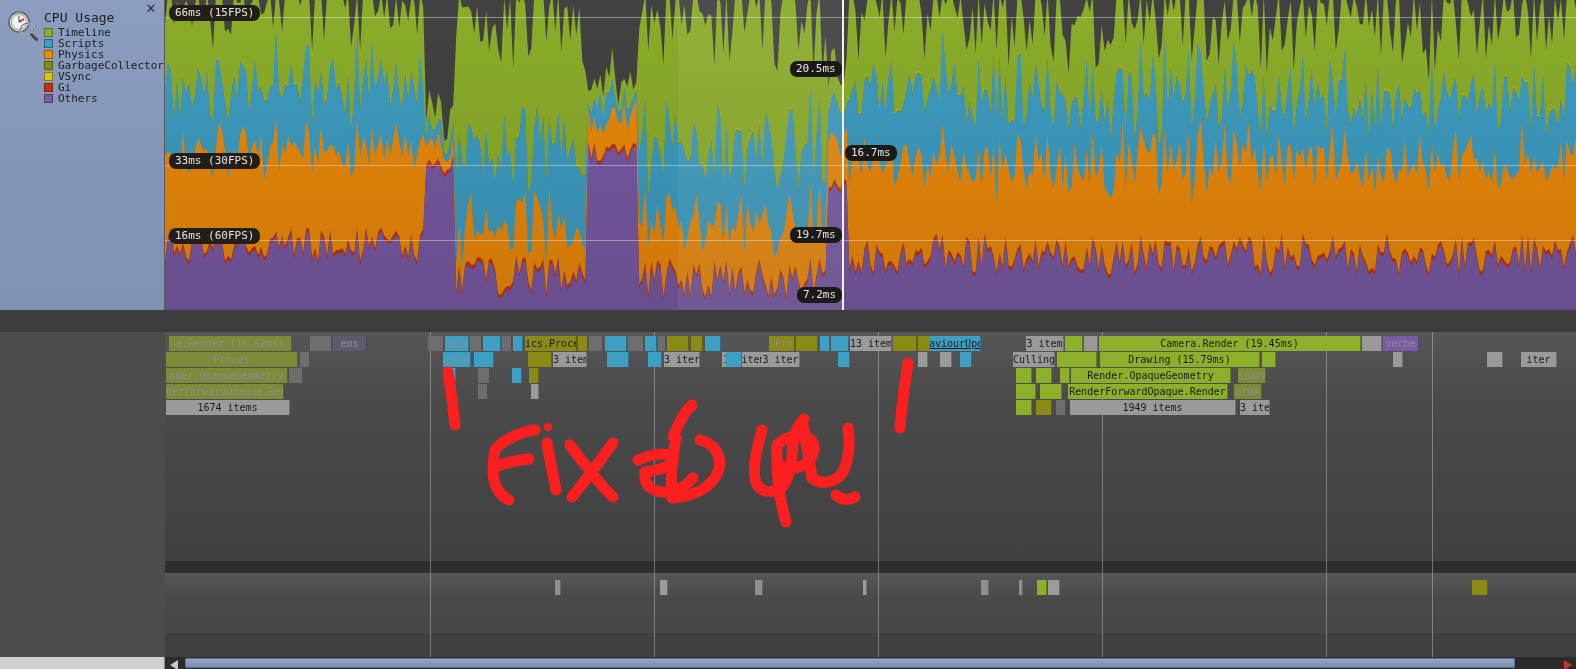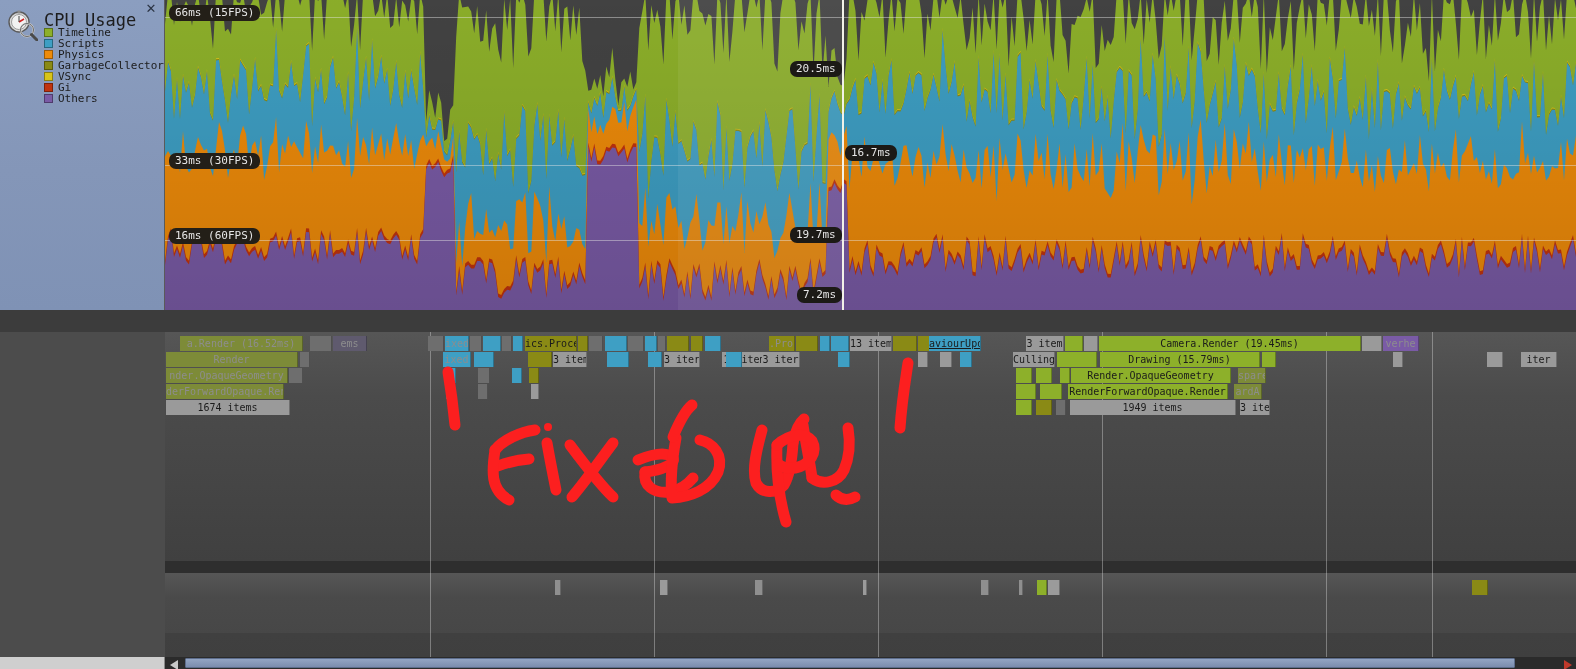--- a/index.html
+++ b/index.html
@@ -27,21 +27,21 @@
     position: absolute; right: 6px; top: 2px; width: 14px; height: 14px;
     color: #2b3444; font-size: 13px; line-height: 13px; text-align: center;
     font-family: "Liberation Sans", sans-serif;
     cursor: pointer;
   }
   .legend-icon {
     position: absolute; left: 6px; top: 9px; width: 32px; height: 32px;
   }
   .legend-title {
     position: absolute; left: 44px; top: 10px;
-    font-size: 17px; color: #1d1d1d;
+    font-size: 13px; color: #1d1d1d;
     font-family: "DejaVu Sans Mono","Liberation Mono",monospace;
   }
   .legend-list { position: absolute; left: 44px; top: 27px; }
   .legend-row { display: flex; align-items: center; height: 11px; margin-bottom: 0px; }
   .legend-swatch { width: 9px; height: 9px; margin-right: 5px; border: 1px solid rgba(0,0,0,.35); }
   .legend-label { font-size: 11px; color: #1c1c1c; line-height: 11px;
     font-family: "DejaVu Sans Mono","Liberation Mono",monospace; }
 
   .chart-plot {
     position: absolute; left: 165px; top: 0; width: 1411px; height: 310px;
@@ -287,21 +287,21 @@
       <div class="tl-band-worker" style="top:241px"></div>
 
       <div class="tl-vline" style="left:265px"></div>
       <div class="tl-vline" style="left:489px"></div>
       <div class="tl-vline" style="left:713px"></div>
       <div class="tl-vline" style="left:937px"></div>
       <div class="tl-vline" style="left:1161px"></div>
       <div class="tl-vline" style="left:1267px"></div>
 
       <div id="tl-samples">
-          <div class="sample lbl-dim" style="left: 15px; width: 123px; top: 4px; background: rgb(125, 139, 56);">a.Render (16.52ms)</div>
+          <div class="sample lbl-dim" style="left: 4px; width: 123px; top: 4px; background: rgb(125, 139, 56);">a.Render (16.52ms)</div>
           <div class="sample" style="left: 145px; width: 22px; top: 4px; background: rgb(110, 110, 110);"></div>
           <div class="sample lbl-dim" style="left: 168px; width: 34px; top: 4px; background: rgb(95, 90, 110);">ems</div>
           <div class="sample" style="left: 263px; width: 16px; top: 4px; background: rgb(110, 110, 110);"></div>
           <div class="sample lbl-dim" style="left: 280px; width: 24px; top: 4px; background: rgb(62, 159, 196);">ixed</div>
           <div class="sample" style="left: 305px; width: 12px; top: 4px; background: rgb(110, 110, 110);"></div>
           <div class="sample" style="left: 318px; width: 18px; top: 4px; background: rgb(62, 159, 196);"></div>
           <div class="sample" style="left: 337px; width: 10px; top: 4px; background: rgb(110, 110, 110);"></div>
           <div class="sample" style="left: 348px; width: 10px; top: 4px; background: rgb(62, 159, 196);"></div>
           <div class="sample" style="left: 360px; width: 52px; top: 4px; background: rgb(138, 138, 21);">ics.Proces</div>
           <div class="sample" style="left: 413px; width: 10px; top: 4px; background: rgb(138, 138, 21);"></div>
@@ -323,21 +323,21 @@
           <div class="sample" style="left: 753px; width: 14px; top: 4px; background: rgb(138, 138, 21);"></div>
           <div class="sample" style="left: 768px; width: 24px; top: 4px; background: rgb(138, 138, 21);"></div>
           <div class="sample" style="left: 793px; width: 14px; top: 4px; background: rgb(154, 154, 154);"></div>
           <div class="sample" style="left: 764px; width: 52px; top: 4px; background: rgb(62, 159, 196); text-decoration: underline;">aviourUpd</div>
           <div class="sample" style="left: 861px; width: 38px; top: 4px; background: rgb(154, 154, 154);">3 item</div>
           <div class="sample" style="left: 900px; width: 18px; top: 4px; background: rgb(141, 176, 42);"></div>
           <div class="sample" style="left: 919px; width: 14px; top: 4px; background: rgb(154, 154, 154);"></div>
           <div class="sample" style="left: 934px; width: 262px; top: 4px; background: rgb(141, 176, 42);">Camera.Render (19.45ms)</div>
           <div class="sample" style="left: 1197px; width: 20px; top: 4px; background: rgb(154, 154, 154);"></div>
           <div class="sample lbl-dim" style="left: 1218px; width: 36px; top: 4px; background: rgb(122, 91, 166);">verhe</div>
-          <div class="sample lbl-dim" style="left: 1px; width: 132px; top: 20px; background: rgb(125, 139, 56);">Render</div>
+          <div class="sample lbl-dim" style="left: 1px; width: 132px; top: 20px; background: rgb(125, 139, 56);">Proces</div>
           <div class="sample" style="left: 135px; width: 10px; top: 20px; background: rgb(110, 110, 110);"></div>
           <div class="sample lbl-dim" style="left: 278px; width: 28px; top: 20px; background: rgb(62, 159, 196);">ixed</div>
           <div class="sample" style="left: 309px; width: 20px; top: 20px; background: rgb(62, 159, 196);"></div>
           <div class="sample" style="left: 363px; width: 24px; top: 20px; background: rgb(138, 138, 21);"></div>
           <div class="sample" style="left: 388px; width: 34px; top: 20px; background: rgb(154, 154, 154);">3 item</div>
           <div class="sample" style="left: 442px; width: 22px; top: 20px; background: rgb(62, 159, 196);"></div>
           <div class="sample" style="left: 483px; width: 14px; top: 20px; background: rgb(62, 159, 196);"></div>
           <div class="sample" style="left: 499px; width: 36px; top: 20px; background: rgb(154, 154, 154);">3 iter</div>
           <div class="sample" style="left: 561px; width: 16px; top: 20px; background: rgb(62, 159, 196);"></div>
           <div class="sample" style="left: 597px; width: 38px; top: 20px; background: rgb(154, 154, 154);">3 iter</div>

